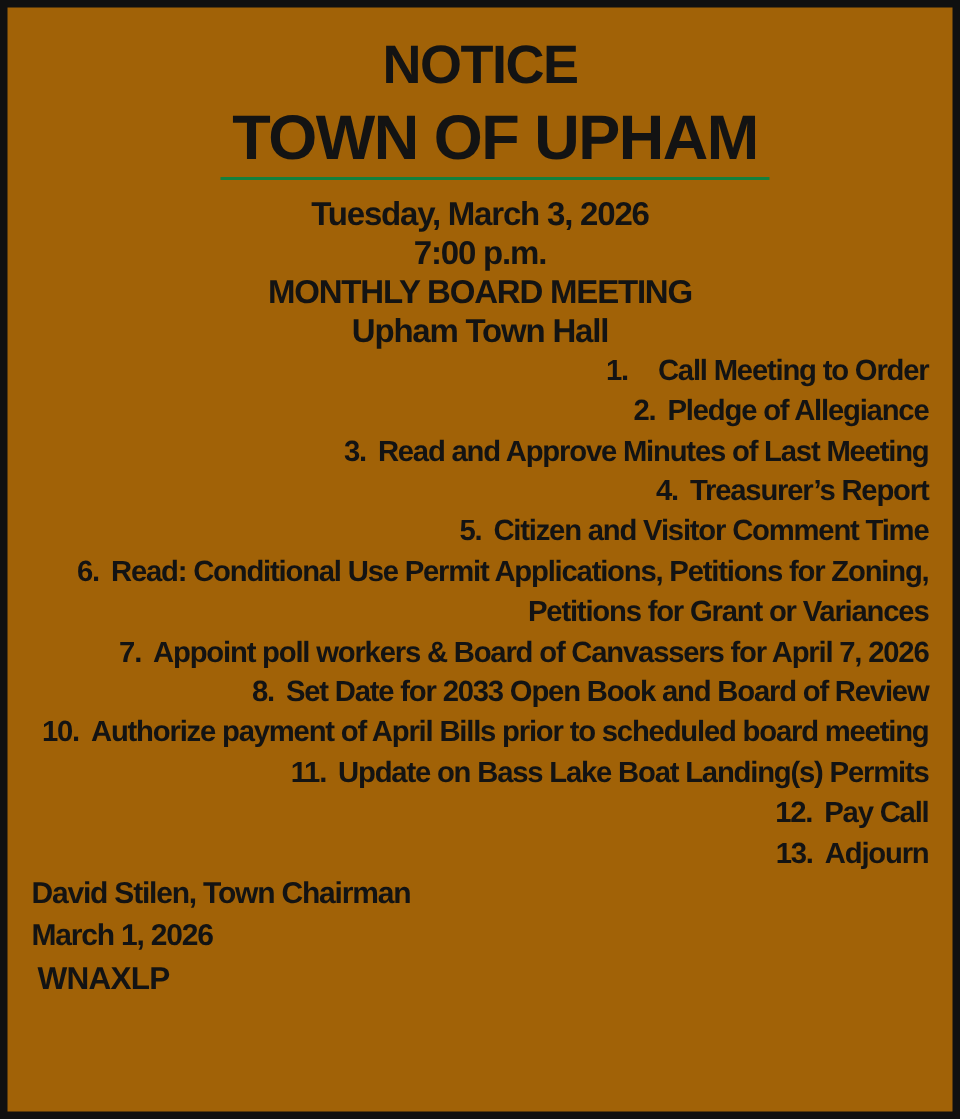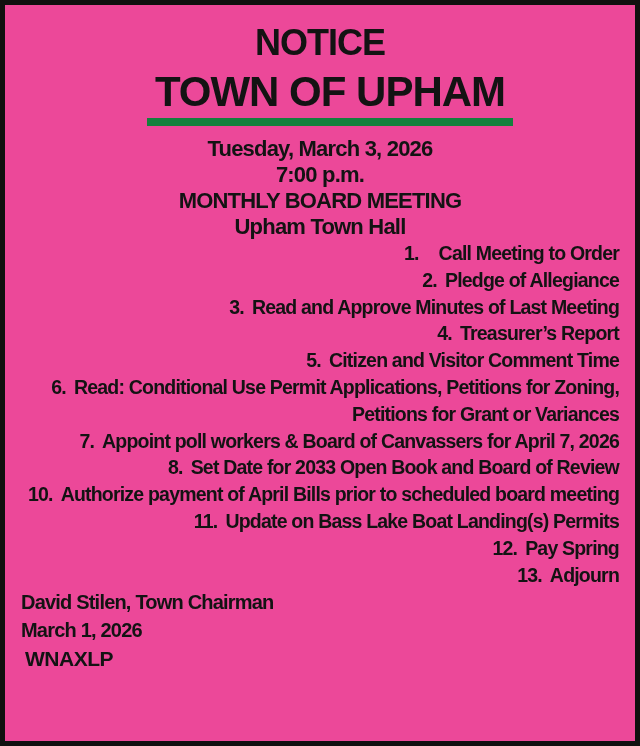--- a/index.html
+++ b/index.html
@@ -7,40 +7,40 @@
   body {
     font-family: "Liberation Sans", "DejaVu Sans", sans-serif;
     font-weight: 700;
     color: #131313;
     font-stretch: condensed;
   }
   .page {
     width: 640px;
     height: 746px;
     border: 5px solid #101010;
-    background: #ec4899;
+    background: #a16207;
     padding: 12px 16px 6px 16px;
     overflow: hidden;
   }
 
   .heading1 {
     font-size: 36px;
     letter-spacing: -1px;
     text-align: center;
     margin-top: 6px;
     line-height: 40px;
   }
   .heading2-wrap { text-align: center; margin-top: 8px; }
   .heading2 {
     display: inline-block;
     font-size: 42px;
     letter-spacing: -1px;
     line-height: 42px;
     padding: 0 8px 5px 8px;
-    border-bottom: 8px solid #15803d;
+    border-bottom: 2px solid #15803d;
     margin-left: 20px;
   }
   .infoline {
     text-align: center;
     font-size: 22px;
     letter-spacing: -0.8px;
     line-height: 26px;
     white-space: nowrap;
   }
   .infoline.first { margin-top: 10px; }
@@ -113,21 +113,21 @@
 
     <div class="line"><span class="num">7.</span><span>Appoint poll workers &amp; Board of Canvassers for April 7, 2026</span></div>
 
     <div class="line"><span class="num">8.</span><span>Set Date for 2033 Open Book and Board of Review</span></div>
 
 
     <div class="line"><span class="num">10.</span><span>Authorize payment of April Bills prior to scheduled board meeting</span></div>
 
     <div class="line"><span class="num">11.</span><span>Update on Bass Lake Boat Landing(s) Permits</span></div>
 
-    <div class="line"><span class="num">12.</span><span>Pay Spring</span></div>
+    <div class="line"><span class="num">12.</span><span>Pay Call</span></div>
 
     <div class="line"><span class="num">13.</span><span>Adjourn</span></div>
 
   </div>
 
   <div class="sig">
     <div>David Stilen, Town Chairman</div>
     <div>March 1, 2026</div>
   </div>
 

